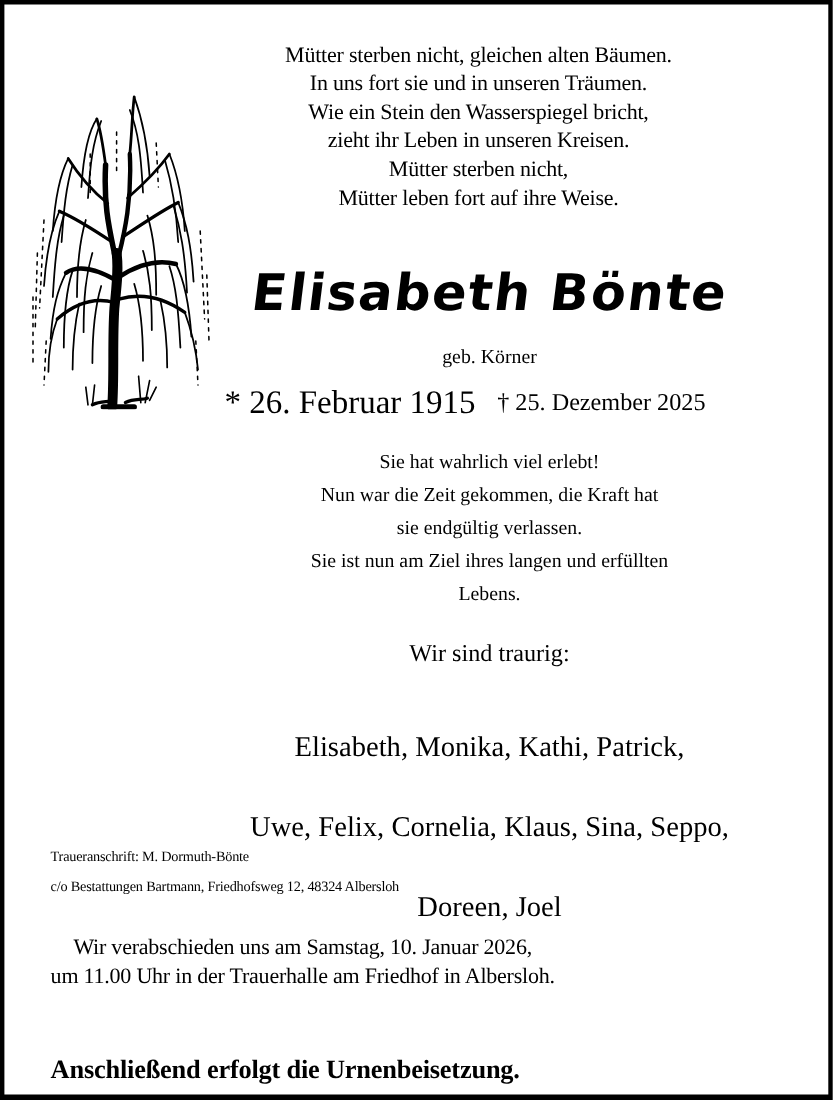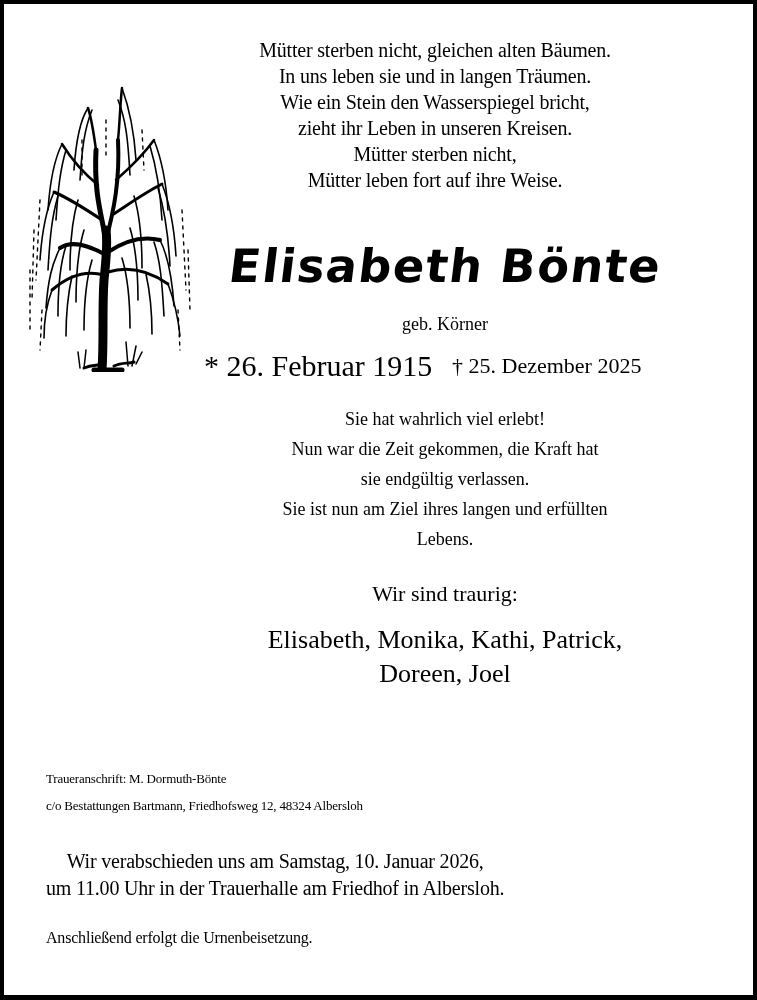--- a/index.html
+++ b/index.html
@@ -100,44 +100,45 @@
       line-height: 30px;
     }
     .mourners {
       left: 150px;
       width: 590px;
       top: 623px;
       text-align: center;
       font-size: 26px;
       line-height: 34px;
     }
-    .mourners div { white-space: nowrap; }
+    .mourners div { white-space: nowrap; margin-top: 39px; }
     .address {
       left: 46px;
       top: 765px;
       font-size: 13px;
       line-height: 27px;
       letter-spacing: -0.2px;
     }
     .address div { white-space: nowrap; }
     .service {
       left: 46px;
       top: 848px;
       font-size: 20px;
       line-height: 27px;
       letter-spacing: -0.2px;
     }
     .service div { white-space: nowrap; text-align: center; }
     .urn {
       left: 46px;
-      top: 924px;
-      font-size: 16px;
+      top: 960px;
+      font-size: 24px;
       line-height: 27px;
       letter-spacing: -0.2px;
       white-space: nowrap;
+      font-weight: bold;
     }
   </style>
 </head>
 <body>
 
 <div class="frame"></div>
 
 <svg class="abs tree" viewBox="0 0 172 292" xmlns="http://www.w3.org/2000/svg">
   <g fill="none" stroke="#000" stroke-linecap="round">
 
@@ -206,21 +207,21 @@
       <path d="M62 288 L 64 270"></path>
       <path d="M106 286 L 104 262"></path>
       <path d="M110 286 L 114 266"></path>
       <path d="M114 284 L 120 272"></path>
     </g>
   </g>
 </svg>
 
 <div class="abs poem">
   <div>Mütter sterben nicht, gleichen alten Bäumen.</div>
-  <div>In uns leben sie und in langen Träumen.</div>
+  <div>In uns fort sie und in unseren Träumen.</div>
   <div>Wie ein Stein den Wasserspiegel bricht,</div>
   <div>zieht ihr Leben in unseren Kreisen.</div>
   <div>Mütter sterben nicht,</div>
   <div>Mütter leben fort auf ihre Weise.</div>
 </div>
 
 <div class="abs name">Elisabeth Bönte</div>
 <div class="abs maiden">geb. Körner</div>
 <div class="abs dates-birth">* 26. Februar 1915</div>
 <div class="abs dates-death">† 25. Dezember 2025</div>
@@ -229,20 +230,21 @@
   <div>Sie hat wahrlich viel erlebt!</div>
   <div>Nun war die Zeit gekommen, die Kraft hat</div>
   <div>sie endgültig verlassen.</div>
   <div>Sie ist nun am Ziel ihres langen und erfüllten</div>
   <div>Lebens.</div>
 </div>
 
 <div class="abs mourners-label">Wir sind traurig:</div>
 <div class="abs mourners">
   <div>Elisabeth, Monika, Kathi, Patrick,</div>
+  <div>Uwe, Felix, Cornelia, Klaus, Sina, Seppo,</div>
   <div>Doreen, Joel</div>
 </div>
 
 <div class="abs address">
   <div>Traueranschrift: M. Dormuth-Bönte</div>
   <div>c/o Bestattungen Bartmann, Friedhofsweg 12, 48324 Albersloh</div>
 </div>
 
 <div class="abs service">
   <div>Wir verabschieden uns am Samstag, 10. Januar 2026,</div>

